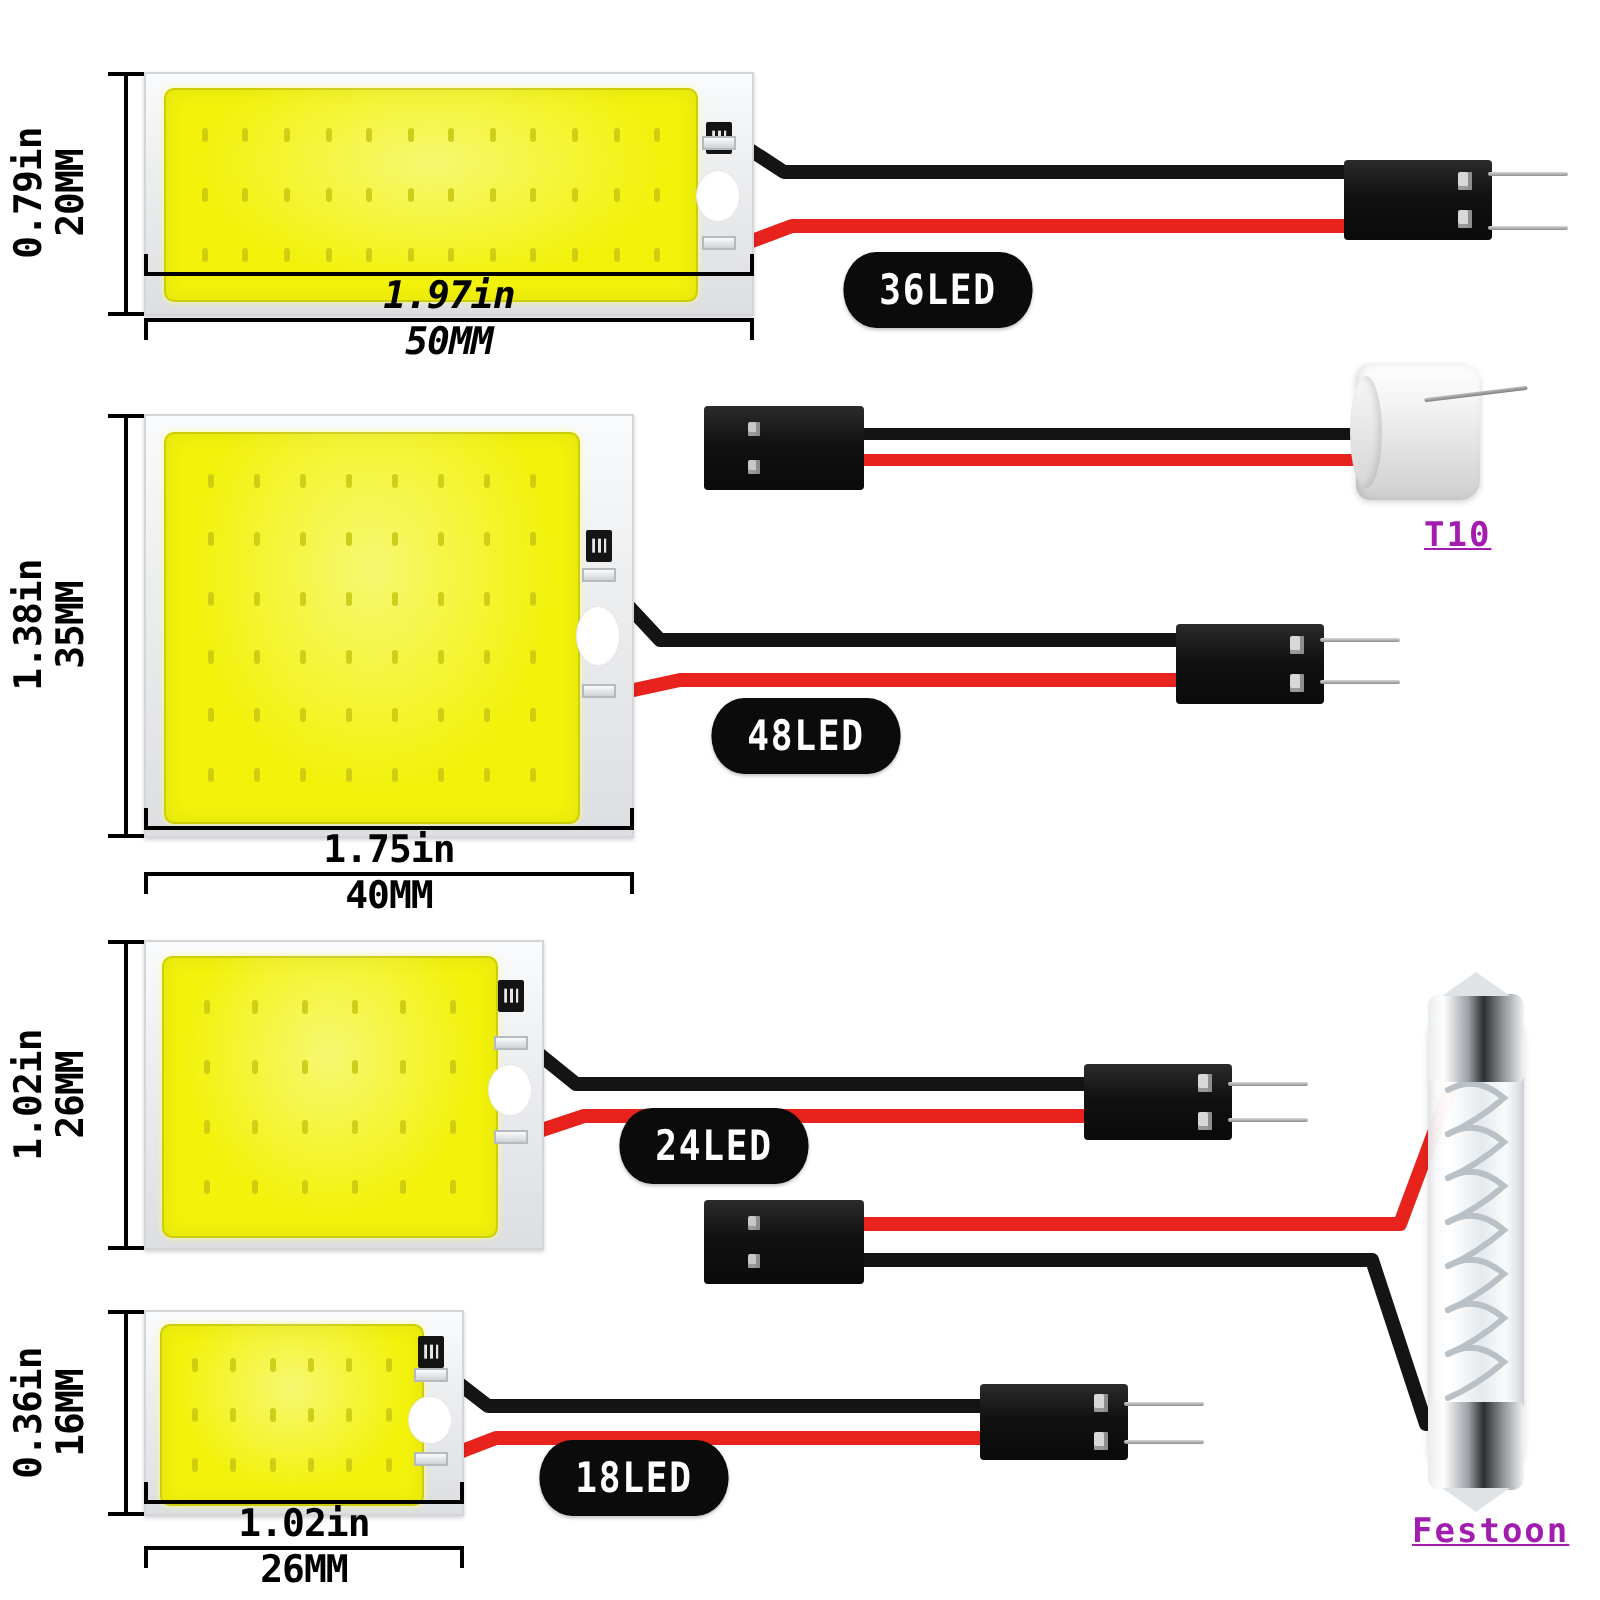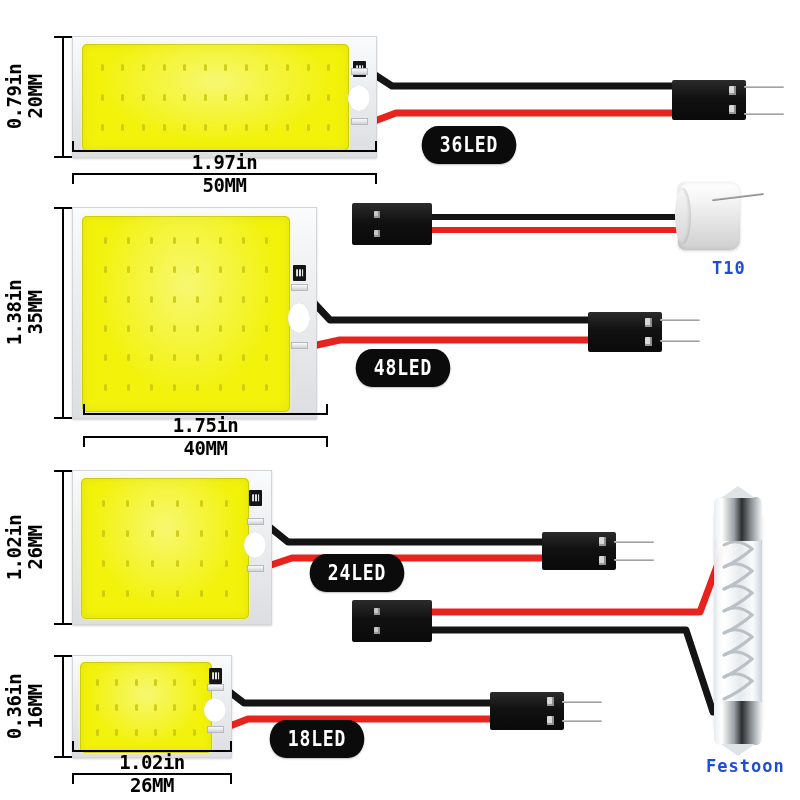--- a/index.html
+++ b/index.html
@@ -282,23 +282,24 @@
     border-right: 17px solid transparent;
   }
   .festoon .tip.top { top: -11px; border-bottom: 12px solid #dfe3e6; }
   .festoon .tip.bot { bottom: -11px; border-top: 12px solid #dfe3e6; }
 
   .label-static {
     position: absolute;
     font-family: "DejaVu Sans Mono", monospace;
     font-weight: 700;
     font-size: 17px;
-    color: #1d4ed8;
+    color: #a21caf;
     letter-spacing: 1px;
     white-space: nowrap;
+    text-decoration: underline;
   }
 </style>
 </head>
 <body>
 
 <div id="stage">
 
   <svg class="wire-svg" viewBox="0 0 800 800">
 
     <path d="M 372 73 L 392 86 L 700 86" fill="none" stroke="#141414" stroke-width="7" stroke-linecap="round" stroke-linejoin="round"></path>
@@ -372,21 +373,21 @@
   <div class="dim-v" style="left:8px; top:36px; width:56px; height:122px;">
     <div class="vline"></div>
     <div class="vtext-wrap">
       <div class="vtext">
         <span>0.79in</span><br>
         <span>20MM</span>
       </div>
     </div>
   </div>
 
-  <div class="dim-h" style="left:72px; top:150px; width:305px;">
+  <div class="dim-h" style="left:72px; top:136px; width:305px;font-style:italic;">
     <div class="rule-top"></div>
     <div class="dim-text">1.97in</div>
     <div class="rule-bot"></div>
     <div class="dim-text">50MM</div>
   </div>
 
   <div class="conn" style="left:672px; top:80px; width:74px; height:40px;">
     <div class="slot" style="right:10px; top:6px;"></div>
     <div class="slot" style="right:10px; bottom:6px;"></div>
   </div>
@@ -471,21 +472,21 @@
   <div class="dim-v" style="left:8px; top:207px; width:56px; height:212px;">
     <div class="vline"></div>
     <div class="vtext-wrap">
       <div class="vtext">
         <span>1.38in</span><br>
         <span>35MM</span>
       </div>
     </div>
   </div>
 
-  <div class="dim-h" style="left:83px; top:413px; width:245px;">
+  <div class="dim-h" style="left:72px; top:413px; width:245px;">
     <div class="rule-top"></div>
     <div class="dim-text">1.75in</div>
     <div class="rule-bot"></div>
     <div class="dim-text">40MM</div>
   </div>
 
   <div class="conn" style="left:588px; top:312px; width:74px; height:40px;">
     <div class="slot" style="right:10px; top:6px;"></div>
     <div class="slot" style="right:10px; bottom:6px;"></div>
   </div>

